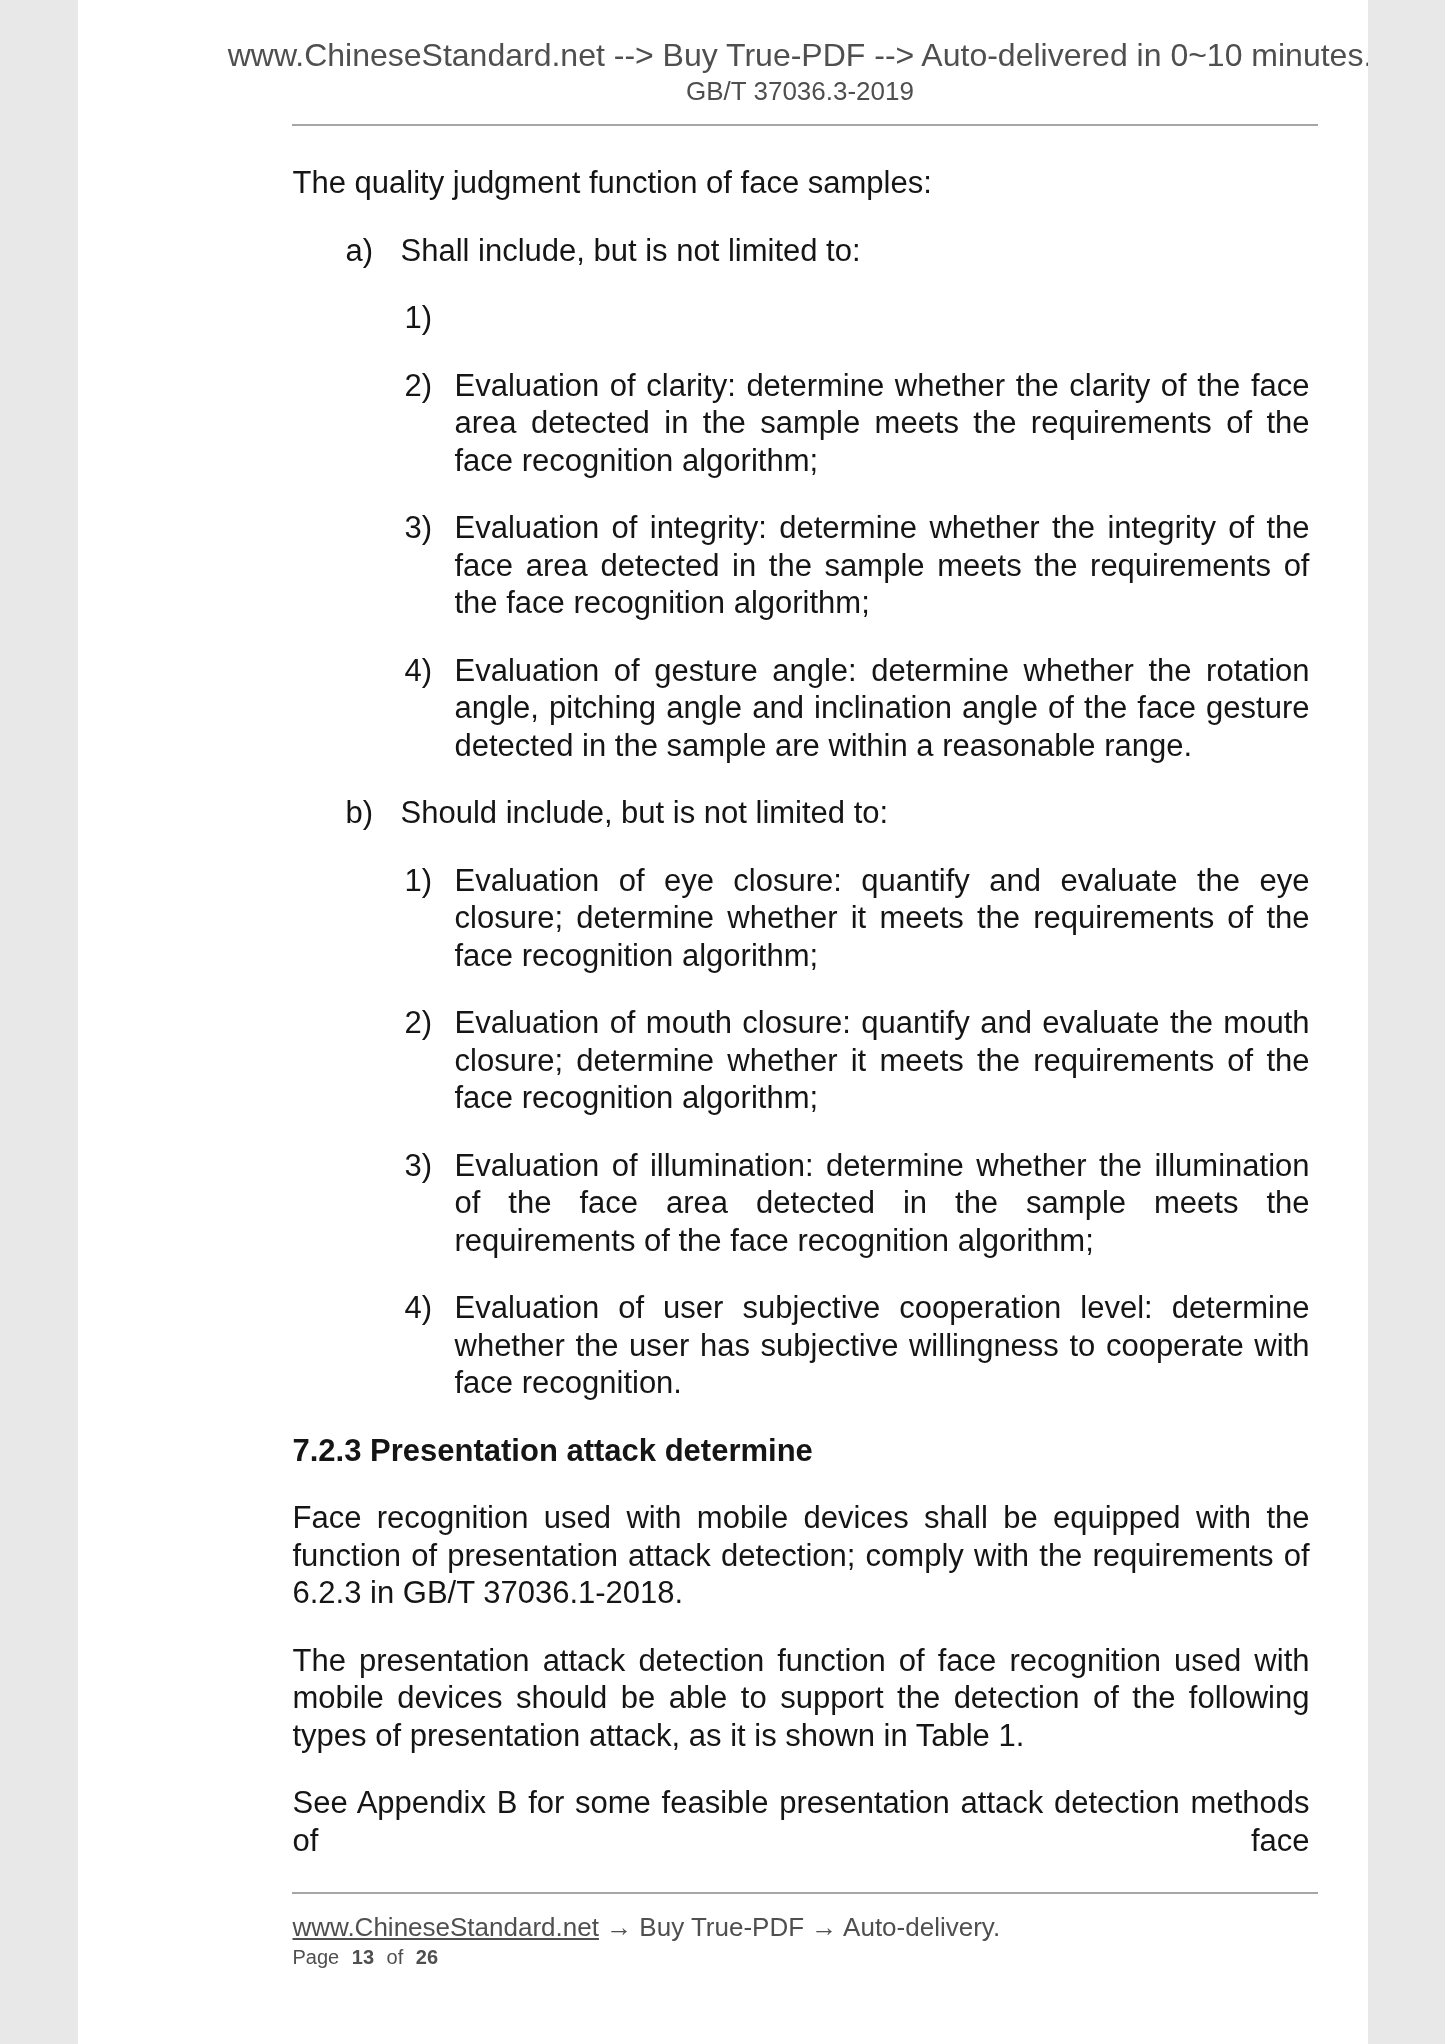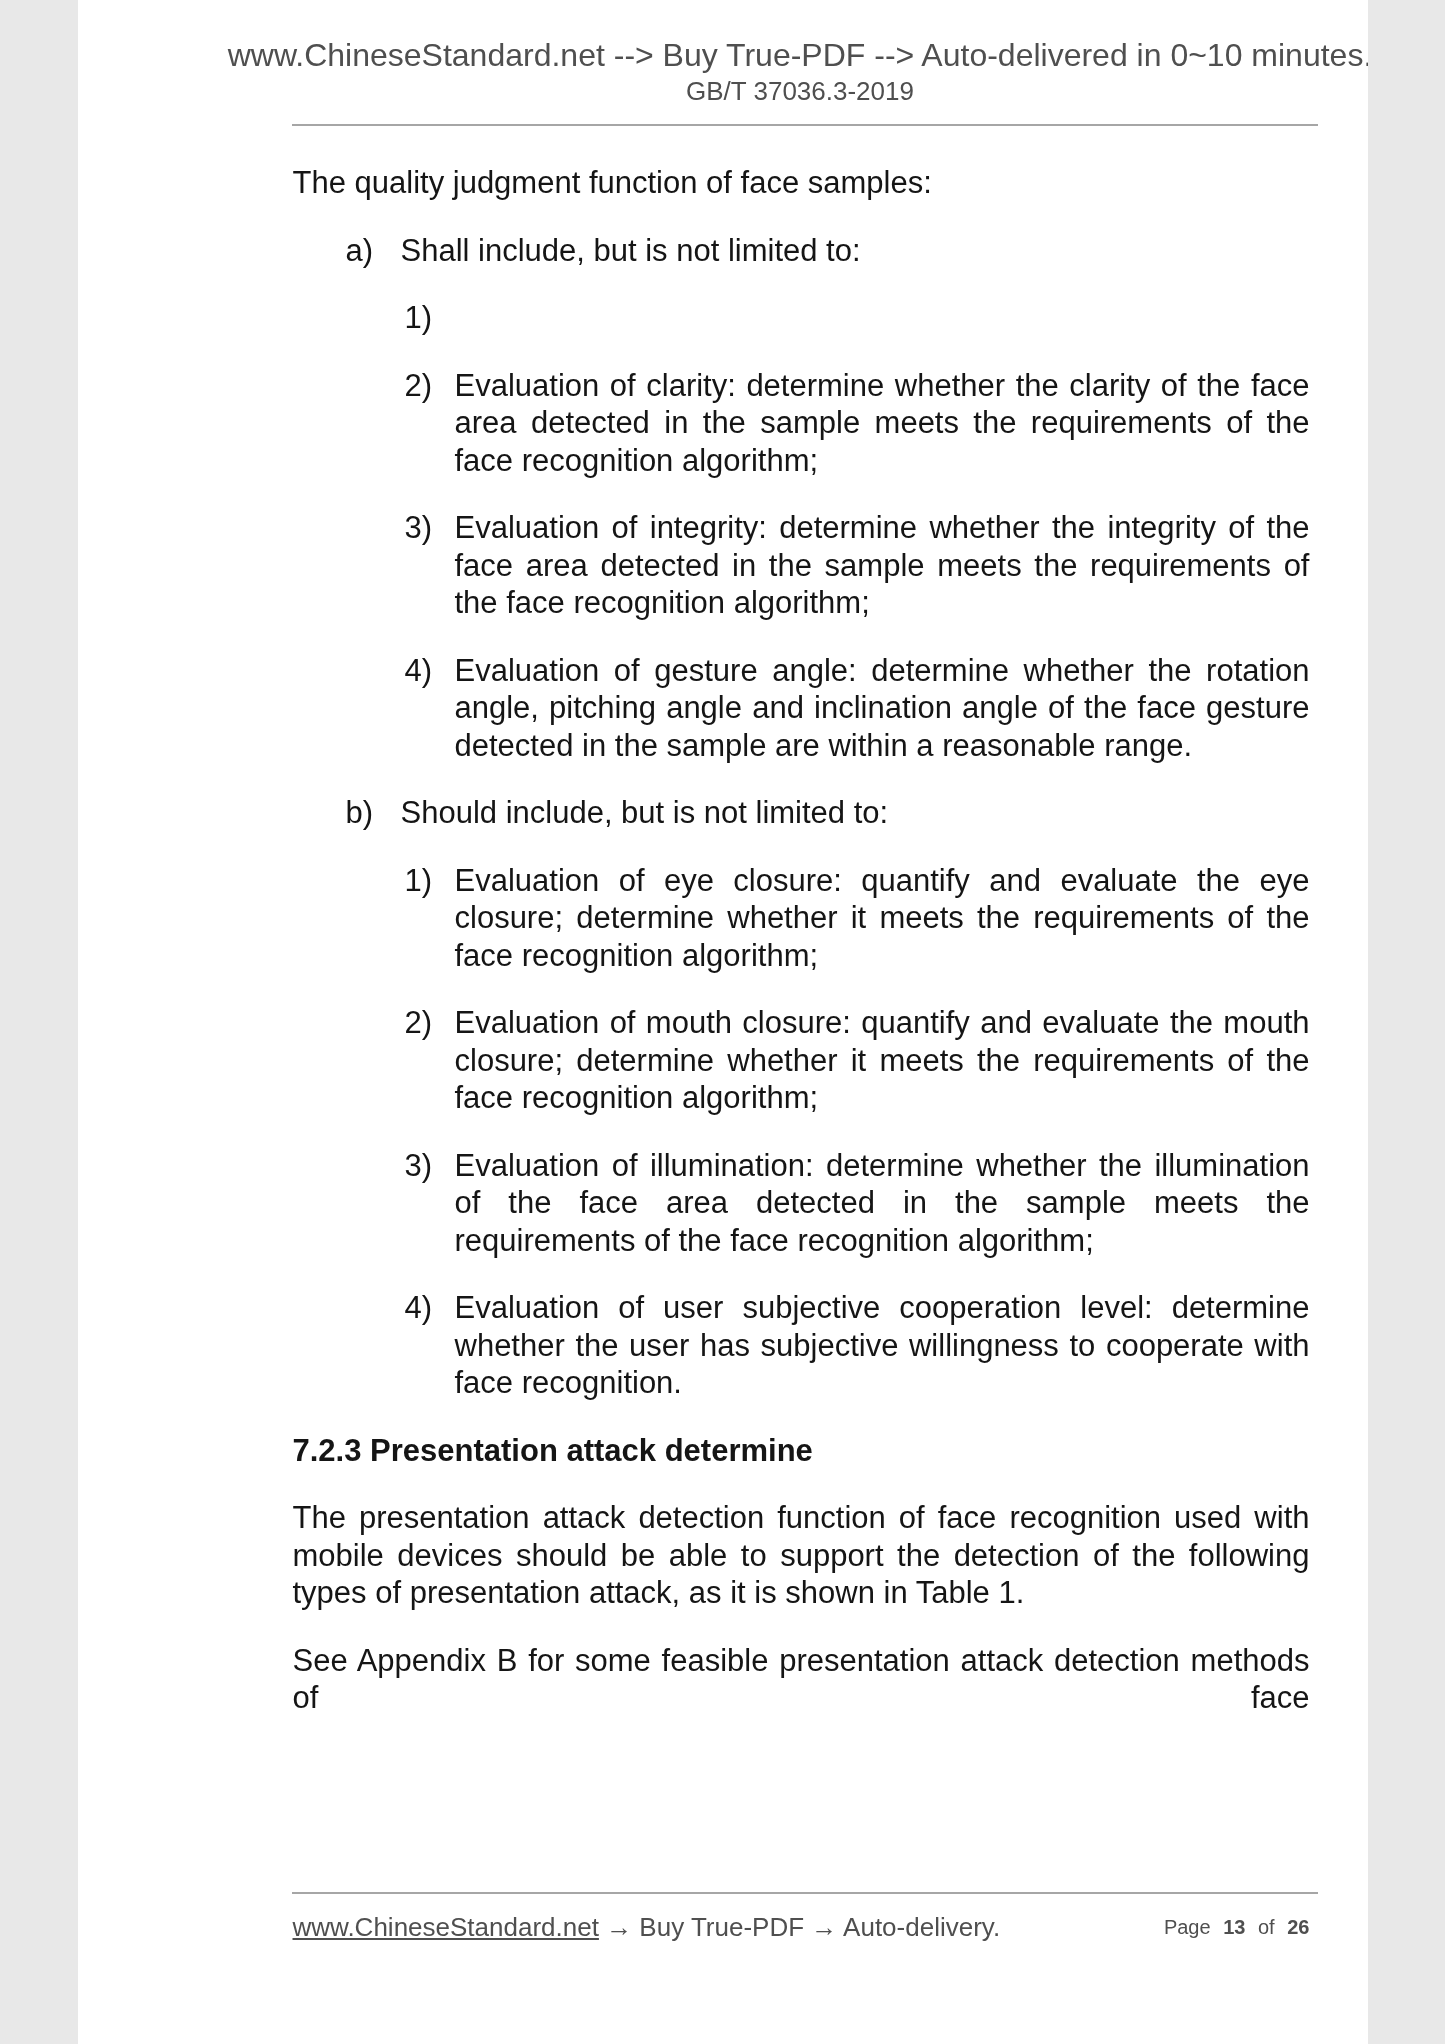--- a/index.html
+++ b/index.html
@@ -31,20 +31,21 @@
   .row .rowtext{flex:1 1 auto;text-align:justify;}
   .lvl-a{padding-left:53px;}
   .lvl-a .marker{flex:0 0 55px;}
   .lvl-b{padding-left:112px;}
   .lvl-b .marker{flex:0 0 50px;}
   
   .footer{
     position:absolute;top:1912px;left:215px;width:1017px;
     display:flex;justify-content:space-between;align-items:flex-start;
     color:#4f4f4f;
+    flex-direction:column;
   }
   .footer-left{font-size:26px;line-height:30px;}
   .flink{text-decoration:underline;cursor:pointer;}
   .footer-right{font-size:20px;line-height:30px;word-spacing:7px;}
   .footer-right .pgnum{font-weight:700;}
 </style>
 </head>
 <body>
 
 <div class="page">
@@ -104,20 +105,21 @@
       <span class="rowtext">Evaluation of illumination: determine whether the illumination of the face area detected in the sample meets the requirements of the face recognition algorithm;</span>
     </div>
 
     <div class="row lvl-b">
       <span class="marker">4)</span>
       <span class="rowtext">Evaluation of user subjective cooperation level: determine whether the user has subjective willingness to cooperate with face recognition.</span>
     </div>
 
     <p class="heading">7.2.3 Presentation attack determine</p>
 
+    <p>Face recognition used with mobile devices shall be equipped with the function of presentation attack detection; comply with the requirements of 6.2.3 in GB/T 37036.1-2018.</p>
 
     <p>The presentation attack detection function of face recognition used with mobile devices should be able to support the detection of the following types of presentation attack, as it is shown in Table 1.</p>
 
     <p class="force-justify">See Appendix B for some feasible presentation attack detection methods of face</p>
 
   </div>
 
   <div class="rule rule-bottom"></div>
 
   <div class="footer">

